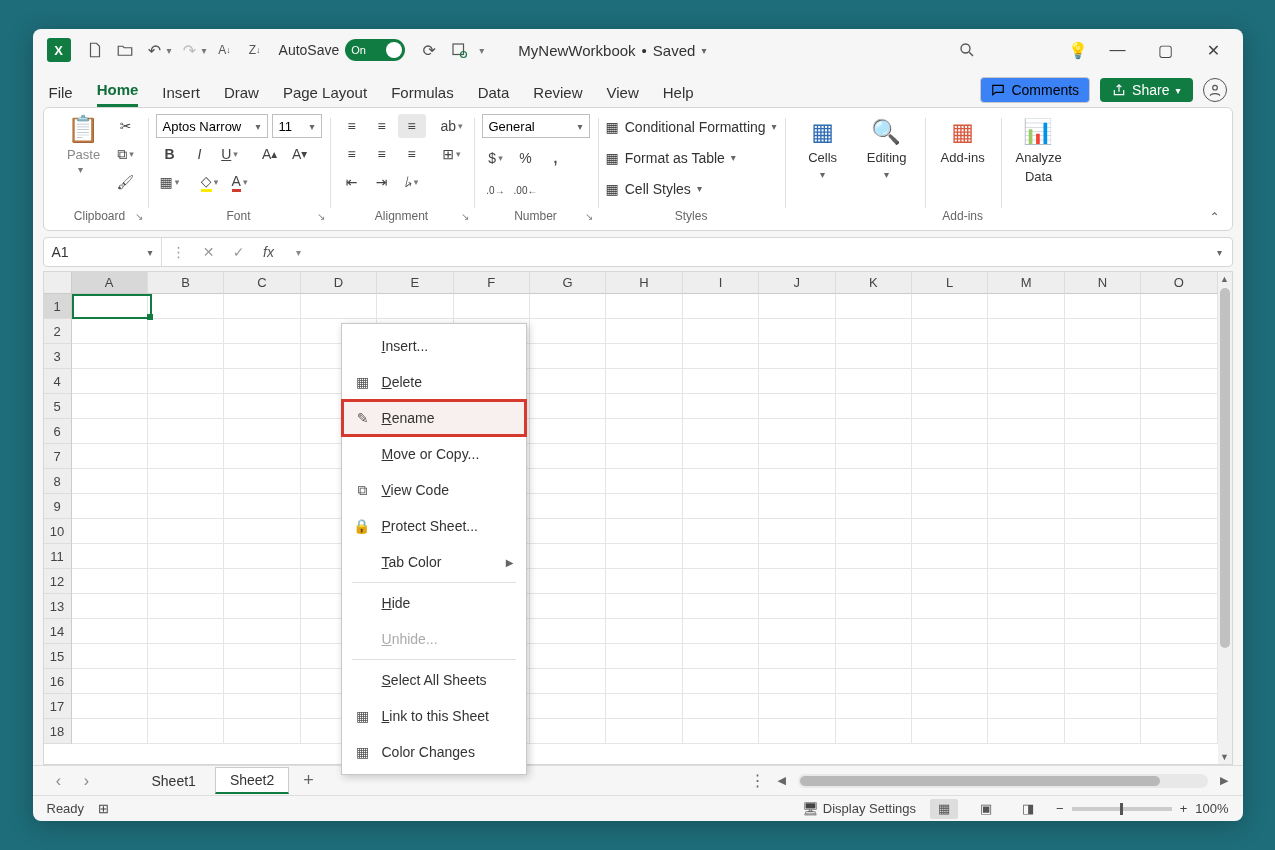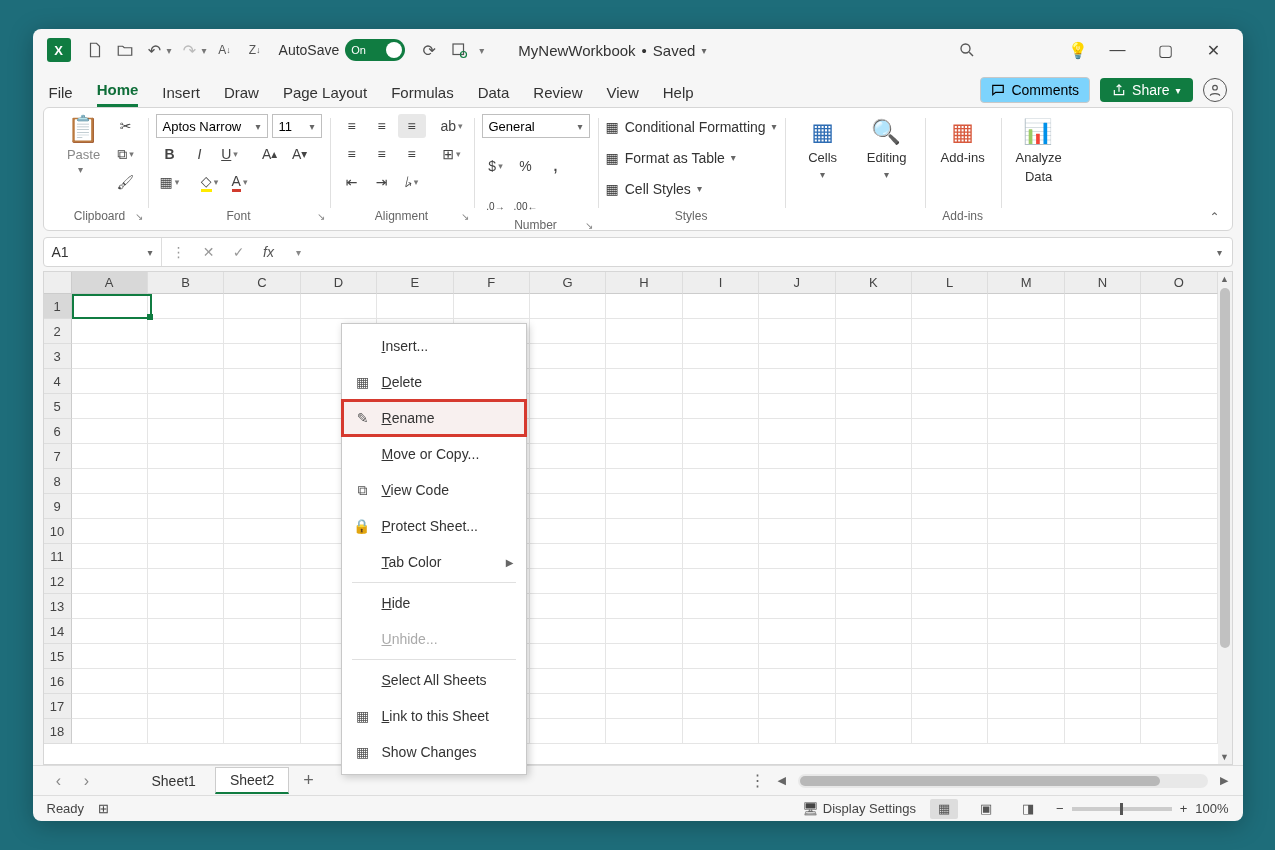--- a/index.html
+++ b/index.html
@@ -16,21 +16,21 @@
 .toggle .knob { width:16px; height:16px; background:#fff; border-radius:50%; position:absolute; right:3px; }
 .title-center { flex:1; display:flex; align-items:center; justify-content:flex-start; padding-left:30px; color:#333; font-size:15px; gap:6px;}
 .title-center .chev { font-size:10px; color:#666; }
 .win-btn { width:46px; height:32px; display:flex;align-items:center;justify-content:center; color:#444;}
 
 
 .tabs-row { height: 36px; display:flex; align-items:flex-end; padding: 0 16px; gap: 24px; position:relative;text-align:center;}
 .tab { font-size:15px; color:#333; padding-bottom:6px; cursor:pointer; }
 .tab.active { color:#0f6e39; font-weight:600; border-bottom: 3px solid #107c41; }
 .tabs-right { margin-left:auto; display:flex; gap:10px; align-items:center; padding-bottom:4px;}
-.comments-btn { border:1px solid #c8c8c8; background:#7dd3fc; border-radius:4px; padding:4px 10px; font-size:14px; display:flex;align-items:center;gap:6px;}
+.comments-btn { border:1px solid #c8c8c8; background:#3b82f6; border-radius:4px; padding:4px 10px; font-size:14px; display:flex;align-items:center;gap:6px;}
 .share-btn { background:#107c41; color:#fff; border-radius:4px; padding:4px 12px; font-size:14px; display:flex;align-items:center;gap:6px;}
 .share-btn .chev { font-size:10px; }
 .user-icon { width:24px;height:24px; border:1.5px solid #555; border-radius:50%; display:flex;align-items:center;justify-content:center; color:#555; font-size:13px;}
 
 
 .ribbon { background:#fff; border:1px solid #d6d6d6; border-radius:6px; margin:0 10px; height:124px; display:flex; padding:4px 8px; position:relative;}
 .group { display:flex; flex-direction:column; justify-content:space-between; padding:2px 8px 2px 8px; position:relative;}
 .group + .group::before { content:""; position:absolute; left:0; top:6px; bottom:18px; width:1px; background:#e0e0e0;}
 .group-label { font-size:12px; color:#666; text-align:center; height:16px; display:flex;align-items:center;justify-content:center; position:relative;}
 .group-label .launcher { position:absolute; right:-4px; font-size:10px; color:#888;}
@@ -286,21 +286,21 @@
           <div class="mini dd">⭞</div>
         </div>
       </div>
       <div class="group-label">
           <span>Alignment</span>
           <span class="launcher">↘</span>
         </div>
     </div>
 
     <div class="group">
-      <div class="group-body" style="flex-direction:column;gap:16px;">
+      <div class="group-body" style="flex-direction:column;gap:8px;">
         <div class="wide-dd" style="width:108px">
             <span>General</span>
             <span class="chev">▾</span>
           </div>
         <div style="display:flex;gap:2px;">
           <div class="mini dd">$</div>
           <div class="mini">%</div>
           <div class="mini">
               <b>,</b>
             </div>
@@ -795,21 +795,21 @@
     <div class="ctx-item">
         <span class="icn"></span>
         <span><u>S</u>elect All Sheets</span>
       </div>
     <div class="ctx-item">
         <span class="icn">▦</span>
         <span><u>L</u>ink to this Sheet</span>
       </div>
     <div class="ctx-item">
         <span class="icn">▦</span>
-        <span>Show Changes</span>
+        <span>Color Changes</span>
       </div>
   </div>
 
   <div class="sheettabs">
     <div class="nav-arrow">‹</div>
     <div class="nav-arrow">›</div>
     <div style="width:30px"></div>
     <div class="sheettab">Sheet1</div>
     <div class="sheettab active">Sheet2</div>
     <div class="st-add">+</div>

